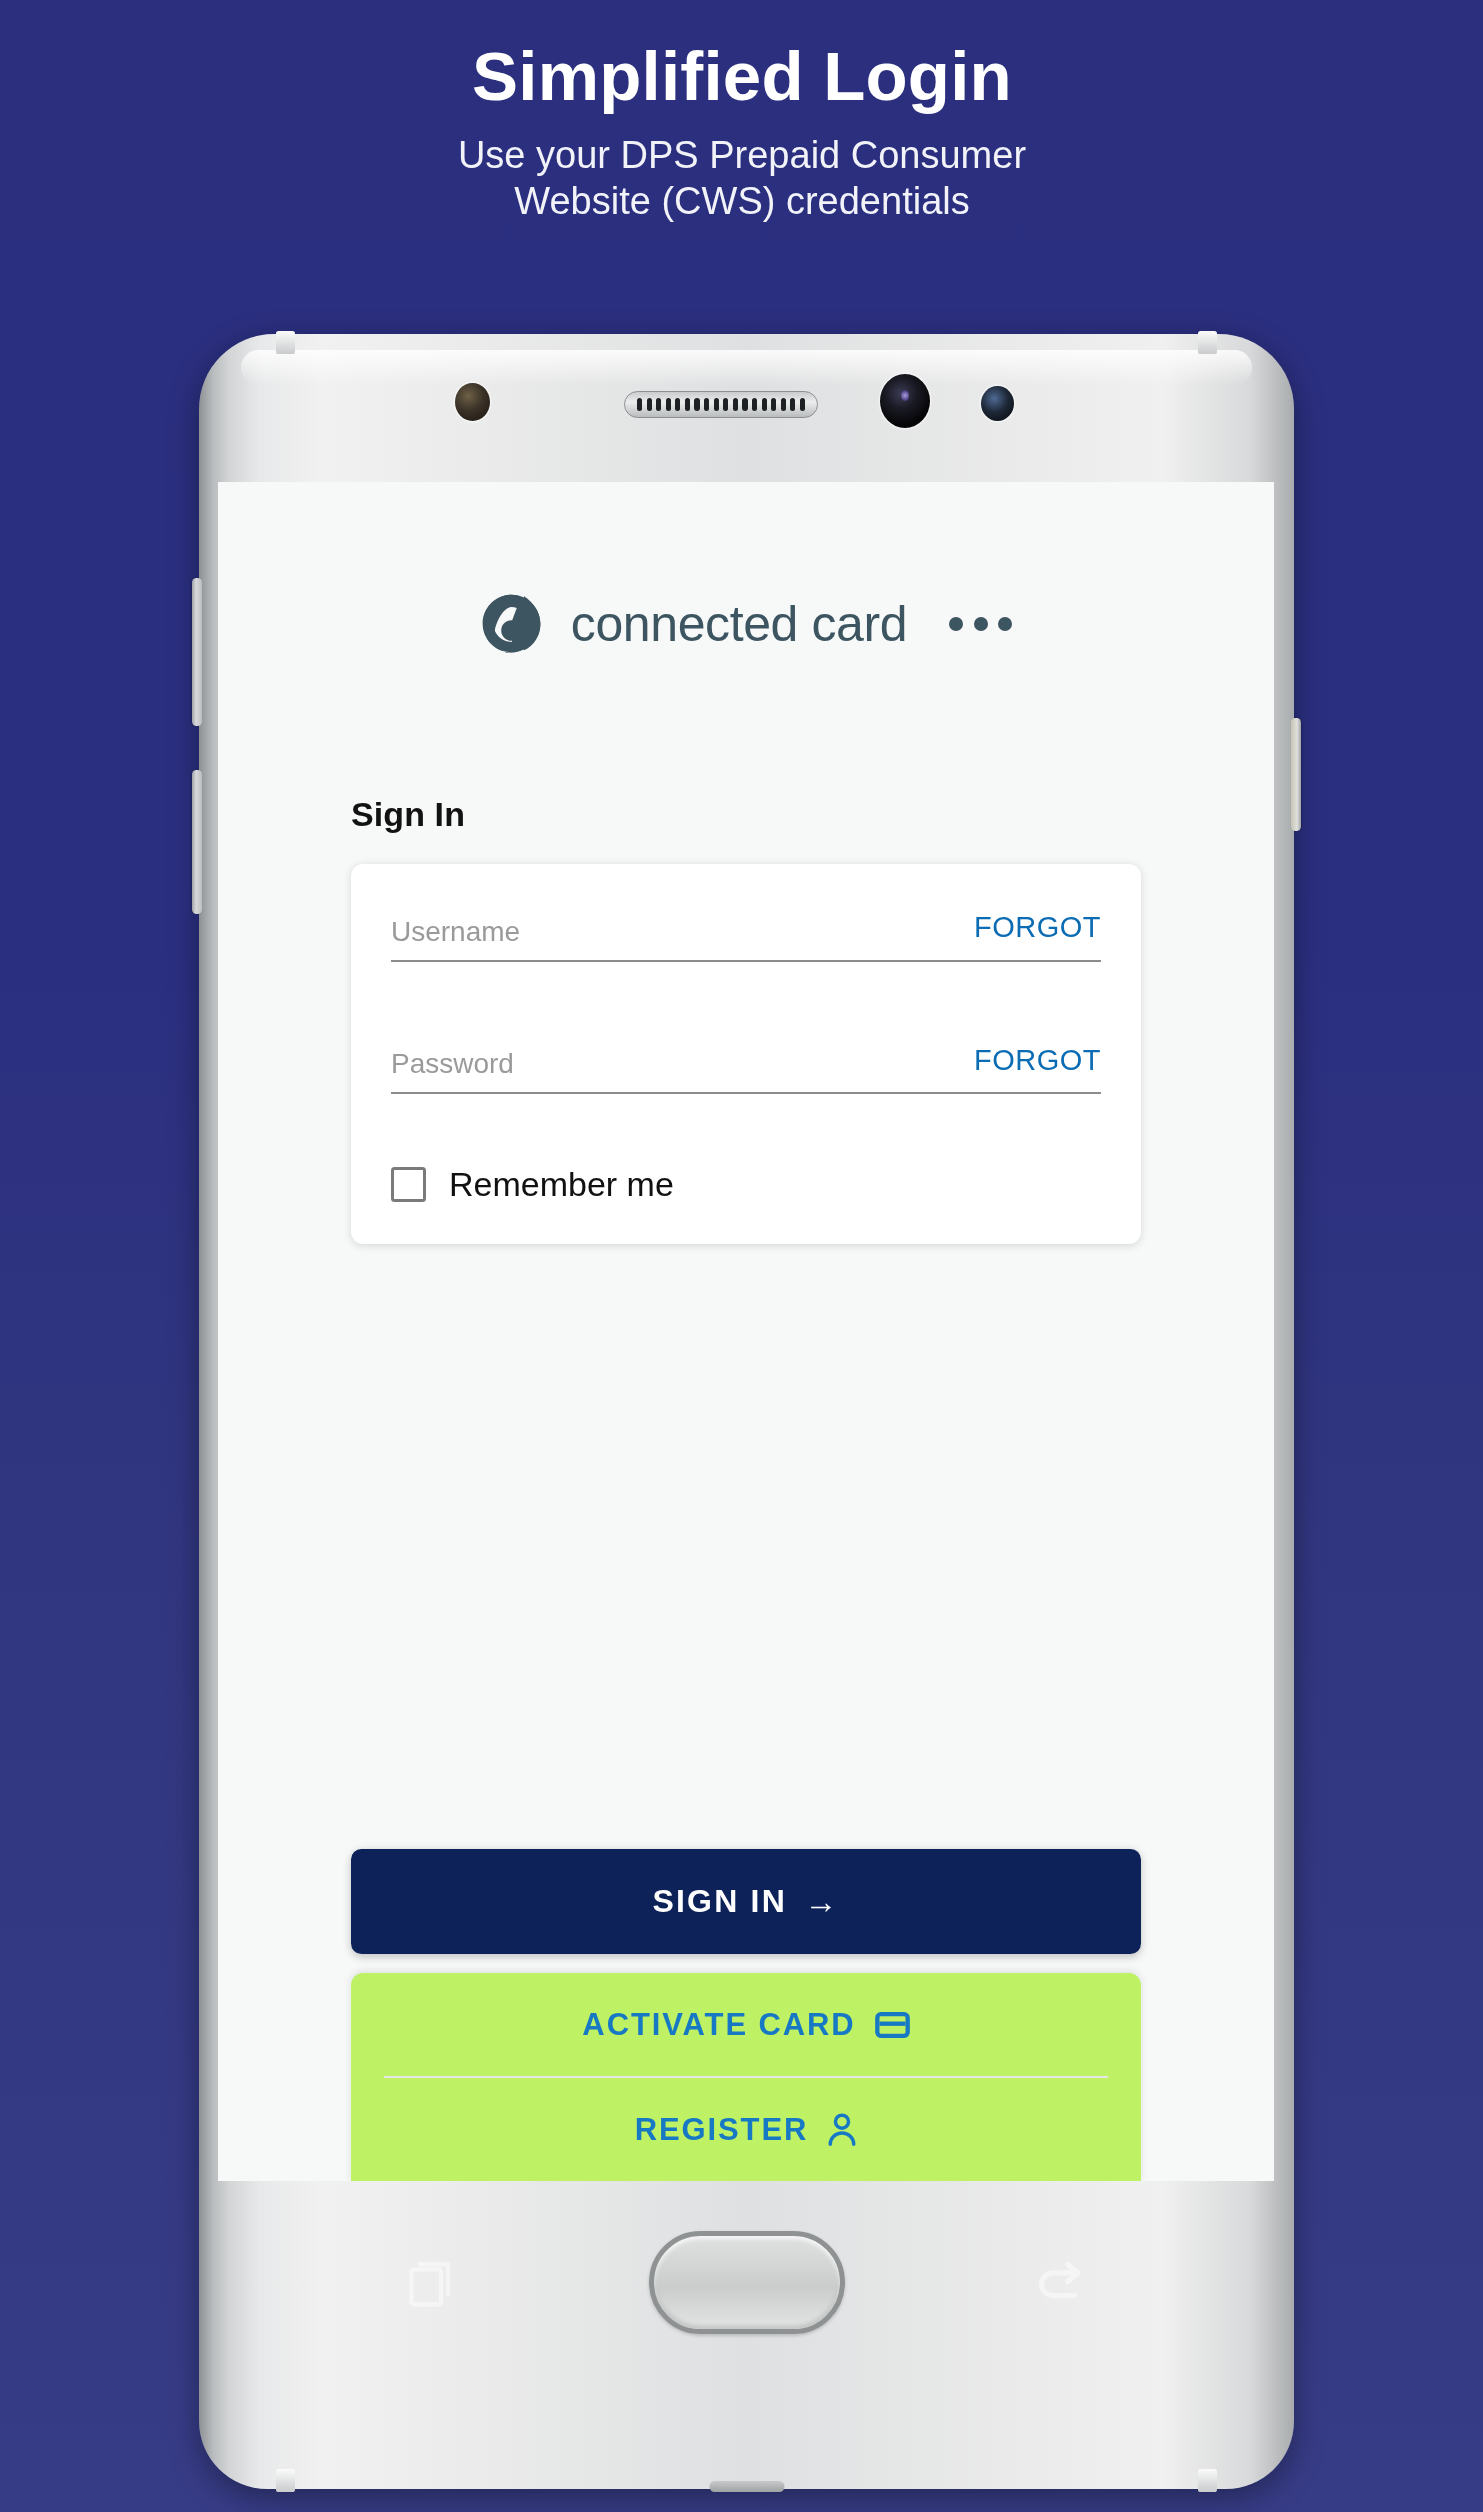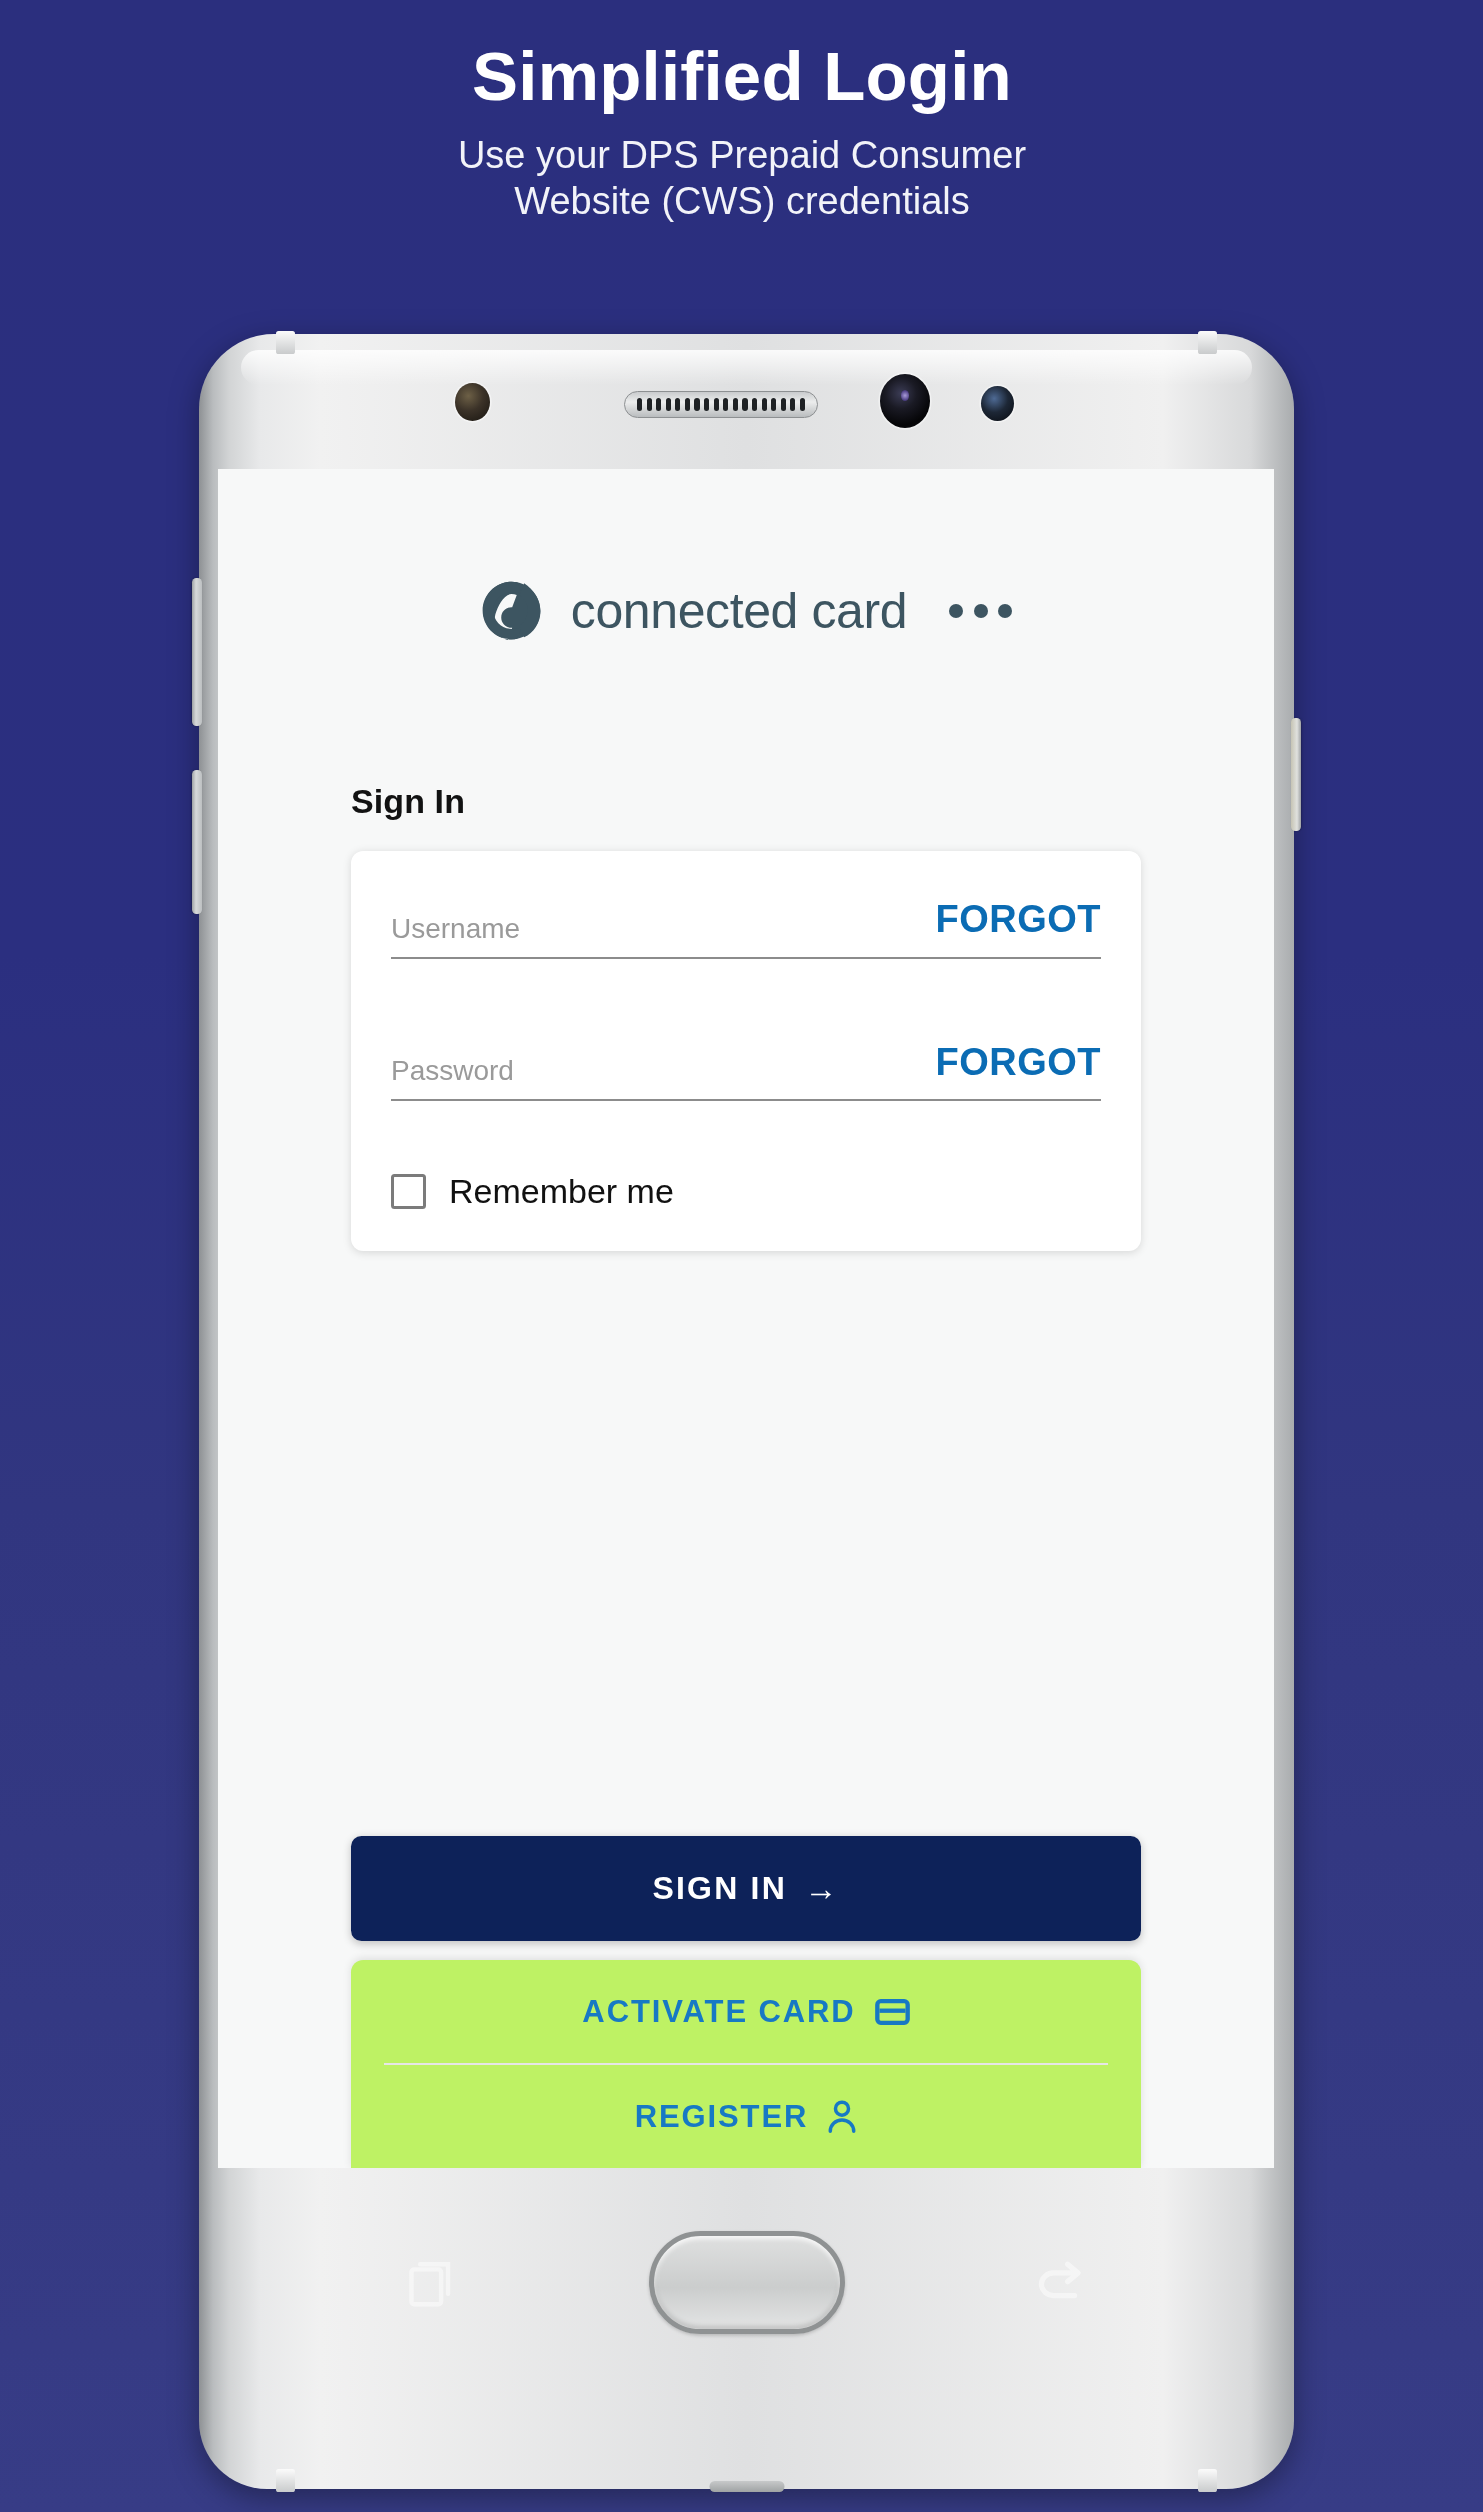--- a/index.html
+++ b/index.html
@@ -159,21 +159,21 @@
     width: 33px; height: 35px;
     border-radius: 50%;
     background: radial-gradient(circle at 40% 36%, #4e6a94 0%, #1d2736 46%, #07090d 100%);
     box-shadow: 0 0 0 1.7px rgba(255,255,255,0.42);
   }
 
   
   .screen {
     position: absolute;
     left: 19px;
-    top: 135px;
+    top: 148px;
     width: 1056px;
     height: 1699px;
     background: #f7f8f8;
     overflow: hidden;
   }
 
   
   .app-header {
     display: flex;
     align-items: center;
@@ -255,22 +255,22 @@
     background: transparent;
     border: none;
     outline: none;
     font-family: "Liberation Sans", sans-serif;
     flex: 1 1 auto;
     padding: 0;
   }
   .field-input::placeholder { color: #9a9a9a; opacity: 1; }
 
   .forgot-link {
-    font-size: 38px;
-    font-weight: 700;
+    font-size: 29px;
+    font-weight: 400;
     color: #0b6cb4;
     letter-spacing: 0.5px;
     white-space: nowrap;
     padding-bottom: 3.5px;
     cursor: pointer;
   }
 
   .remember-row {
     display: flex;
     align-items: center;

